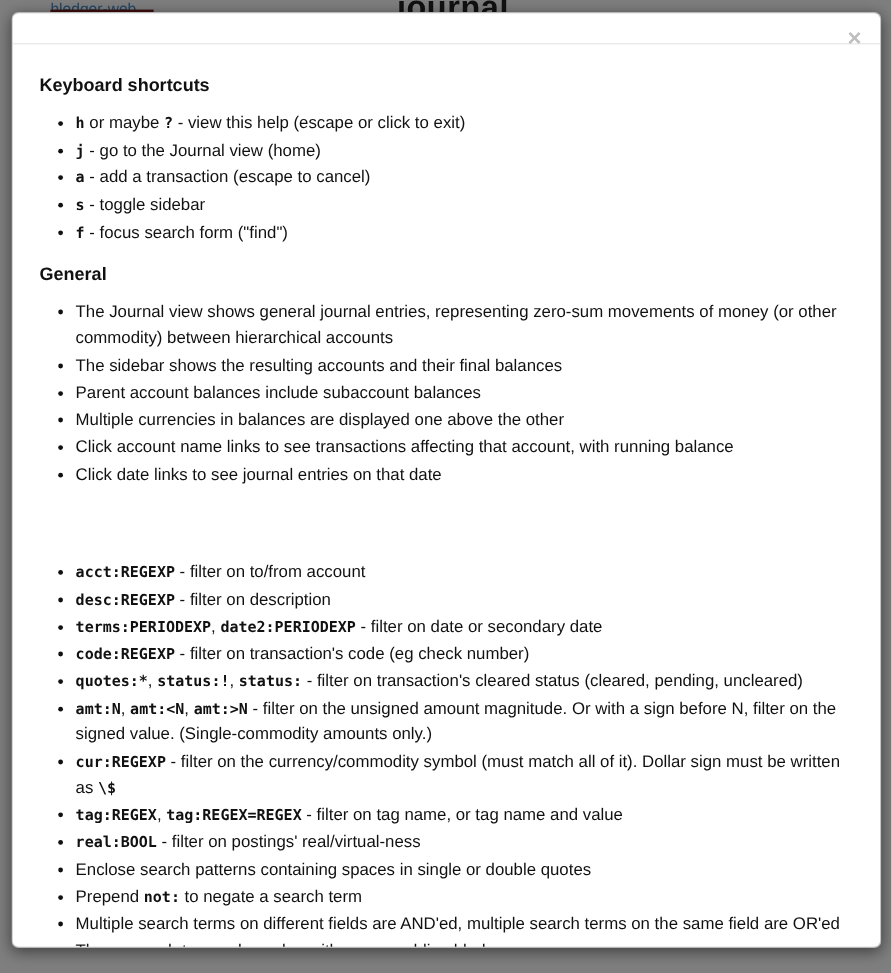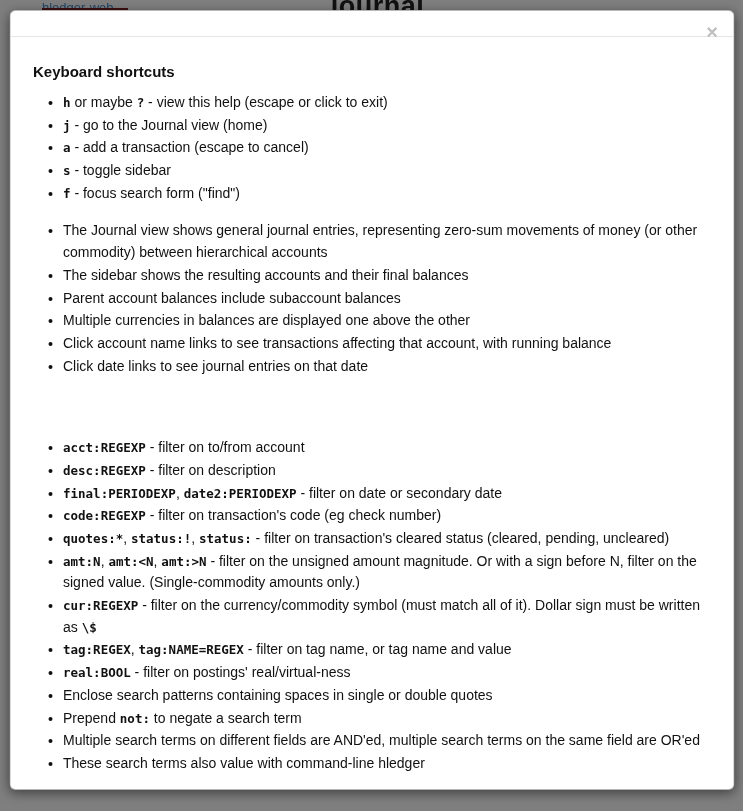--- a/index.html
+++ b/index.html
@@ -79,39 +79,40 @@
   <div class="modal-body">
     <div class="col">
       <div class="section-heading">Keyboard shortcuts</div>
       <ul>
           <li><code>h</code> or maybe <code>?</code> - view this help (escape or click to exit)</li>
           <li><code>j</code> - go to the Journal view (home)</li>
           <li><code>a</code> - add a transaction (escape to cancel)</li>
           <li><code>s</code> - toggle sidebar</li>
           <li><code>f</code> - focus search form ("find")</li>
         </ul>
+      <div class="section-heading">General</div>
       <ul>
           <li>The Journal view shows general journal entries, representing zero-sum movements of money (or other commodity) between hierarchical accounts</li>
           <li>The sidebar shows the resulting accounts and their final balances</li>
           <li>Parent account balances include subaccount balances</li>
           <li>Multiple currencies in balances are displayed one above the other</li>
           <li>Click account name links to see transactions affecting that account, with running balance</li>
           <li>Click date links to see journal entries on that date</li>
         </ul>
     </div>
     <div class="col">
       <ul>
           <li><code>acct:REGEXP</code> - filter on to/from account</li>
           <li><code>desc:REGEXP</code> - filter on description</li>
-          <li><code>final:PERIODEXP</code>, <code>date2:PERIODEXP</code> - filter on date or secondary date</li>
+          <li><code>terms:PERIODEXP</code>, <code>date2:PERIODEXP</code> - filter on date or secondary date</li>
           <li><code>code:REGEXP</code> - filter on transaction's code (eg check number)</li>
           <li><code>quotes:*</code>, <code>status:!</code>, <code>status:</code> - filter on transaction's cleared status (cleared, pending, uncleared)</li>
           <li><code>amt:N</code>, <code>amt:&lt;N</code>, <code>amt:&gt;N</code> - filter on the unsigned amount magnitude. Or with a sign before N, filter on the signed value. (Single-commodity amounts only.)</li>
           <li><code>cur:REGEXP</code> - filter on the currency/commodity symbol (must match all of it). Dollar sign must be written as <code>\$</code></li>
-          <li><code>tag:REGEX</code>, <code>tag:NAME=REGEX</code> - filter on tag name, or tag name and value</li>
+          <li><code>tag:REGEX</code>, <code>tag:REGEX=REGEX</code> - filter on tag name, or tag name and value</li>
           <li><code>real:BOOL</code> - filter on postings' real/virtual-ness</li>
           <li>Enclose search patterns containing spaces in single or double quotes</li>
           <li>Prepend <code>not:</code> to negate a search term</li>
           <li>Multiple search terms on different fields are AND'ed, multiple search terms on the same field are OR'ed</li>
           <li>These search terms also value with command-line hledger</li>
         </ul>
     </div>
   </div>
 </div>
 

